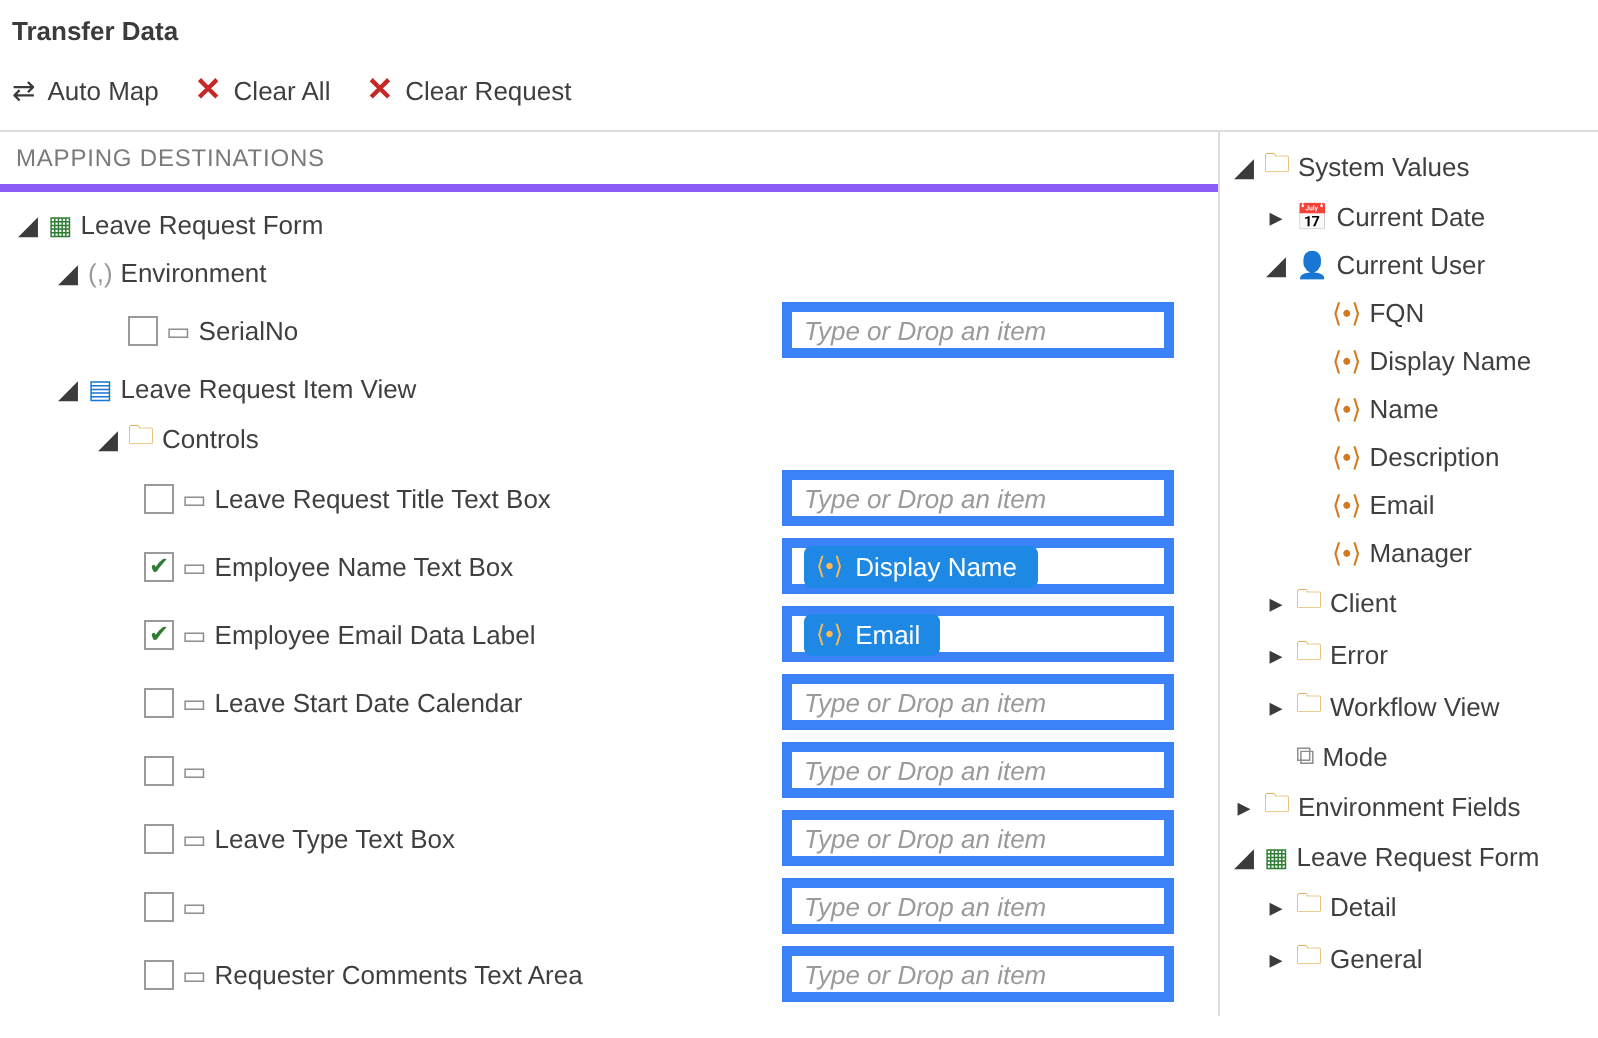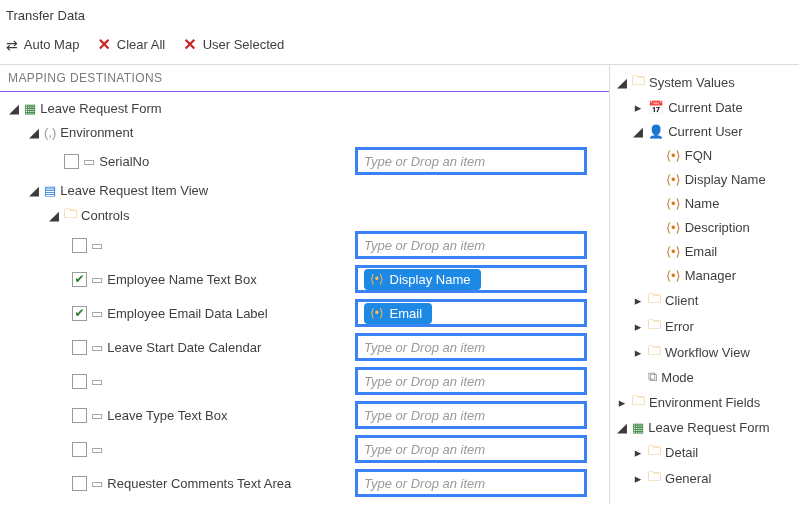--- a/index.html
+++ b/index.html
@@ -8,21 +8,21 @@
     font-family: "Segoe UI", Arial, sans-serif;
     font-size: 13px;
     color: #4a4a4a;
     background: #fff;
     width: 799px;
     height: 519px;
     overflow: hidden;
     position: relative;
   }
   .title {
-    font-weight: 400;
+    font-weight: 700;
     font-size: 13px;
     padding: 8px 6px 4px 6px;
     color: #3b3b3b;
   }
   .toolbar {
     display: flex;
     align-items: center;
     gap: 18px;
     padding: 8px 6px 10px 6px;
   }
@@ -51,21 +51,21 @@
     border-right: 1px solid #dcdcdc;
   }
   .panel-right {
     flex: 1;
   }
   .panel-head {
     padding: 6px 8px;
     font-size: 12px;
     letter-spacing: .4px;
     color: #7a7a7a;
-    border-bottom: 1px solid #8b5cf6;
+    border-bottom: 4px solid #8b5cf6;
   }
   .tree {
     padding: 4px 4px 4px 4px;
   }
   .row {
     display: flex;
     align-items: center;
     min-height: 24px;
     gap: 4px;
     padding: 2px 0;
@@ -100,23 +100,23 @@
   .icon-view   { color:#1976d2; }
   .icon-folder { color:#e29b2f; }
   .icon-field  { color:#8e8e8e; }
   .icon-cal    { color:#6d6d6d; }
   .icon-orange { color:#d17b1e; }
   .lbl { color:#3f3f3f; white-space: nowrap; }
   .lbl-muted { color:#9a9a9a; }
   .drop {
     margin-left: auto;
     margin-right: 18px;
-    width: 232px;
+    width: 196px;
     height: 28px;
-    border: 3px solid #3b82f6;
+    border: 5px solid #3b82f6;
     padding: 2px 6px;
     display: flex;
     align-items: center;
     color: #9a9a9a;
     font-style: italic;
     background: #fff;
   }
   .chip {
     display: inline-flex;
     align-items: center;
@@ -148,21 +148,21 @@
   <span class="btn">
     <span class="automap-icon">⇄</span>
     <span>Auto Map</span>
   </span>
   <span class="btn">
     <span class="x-icon">✕</span>
     <span>Clear All</span>
   </span>
   <span class="btn">
     <span class="x-icon">✕</span>
-    <span>User Selected</span>
+    <span>Clear Request</span>
   </span>
 </div>
 
 <div class="panels">
 
   <div class="panel-left">
     <div class="panel-head">MAPPING DESTINATIONS</div>
     <div class="tree">
 
       <div class="row indent1">
@@ -191,20 +191,21 @@
       </div>
       <div class="row indent3">
         <span class="toggle">◢</span>
         <span class="icon-folder">🗀</span>
         <span class="lbl">Controls</span>
       </div>
 
       <div class="row maprow indent4">
         <span class="checkbox"></span>
         <span class="icon-field">▭</span>
+        <span class="lbl">Leave Request Title Text Box</span>
         <div class="drop">Type or Drop an item</div>
       </div>
 
       <div class="row maprow indent4">
         <span class="checkbox">✔</span>
         <span class="icon-field">▭</span>
         <span class="lbl">Employee Name Text Box</span>
         <div class="drop">
           <span class="chip">
             <span class="dot">⟨•⟩</span>

